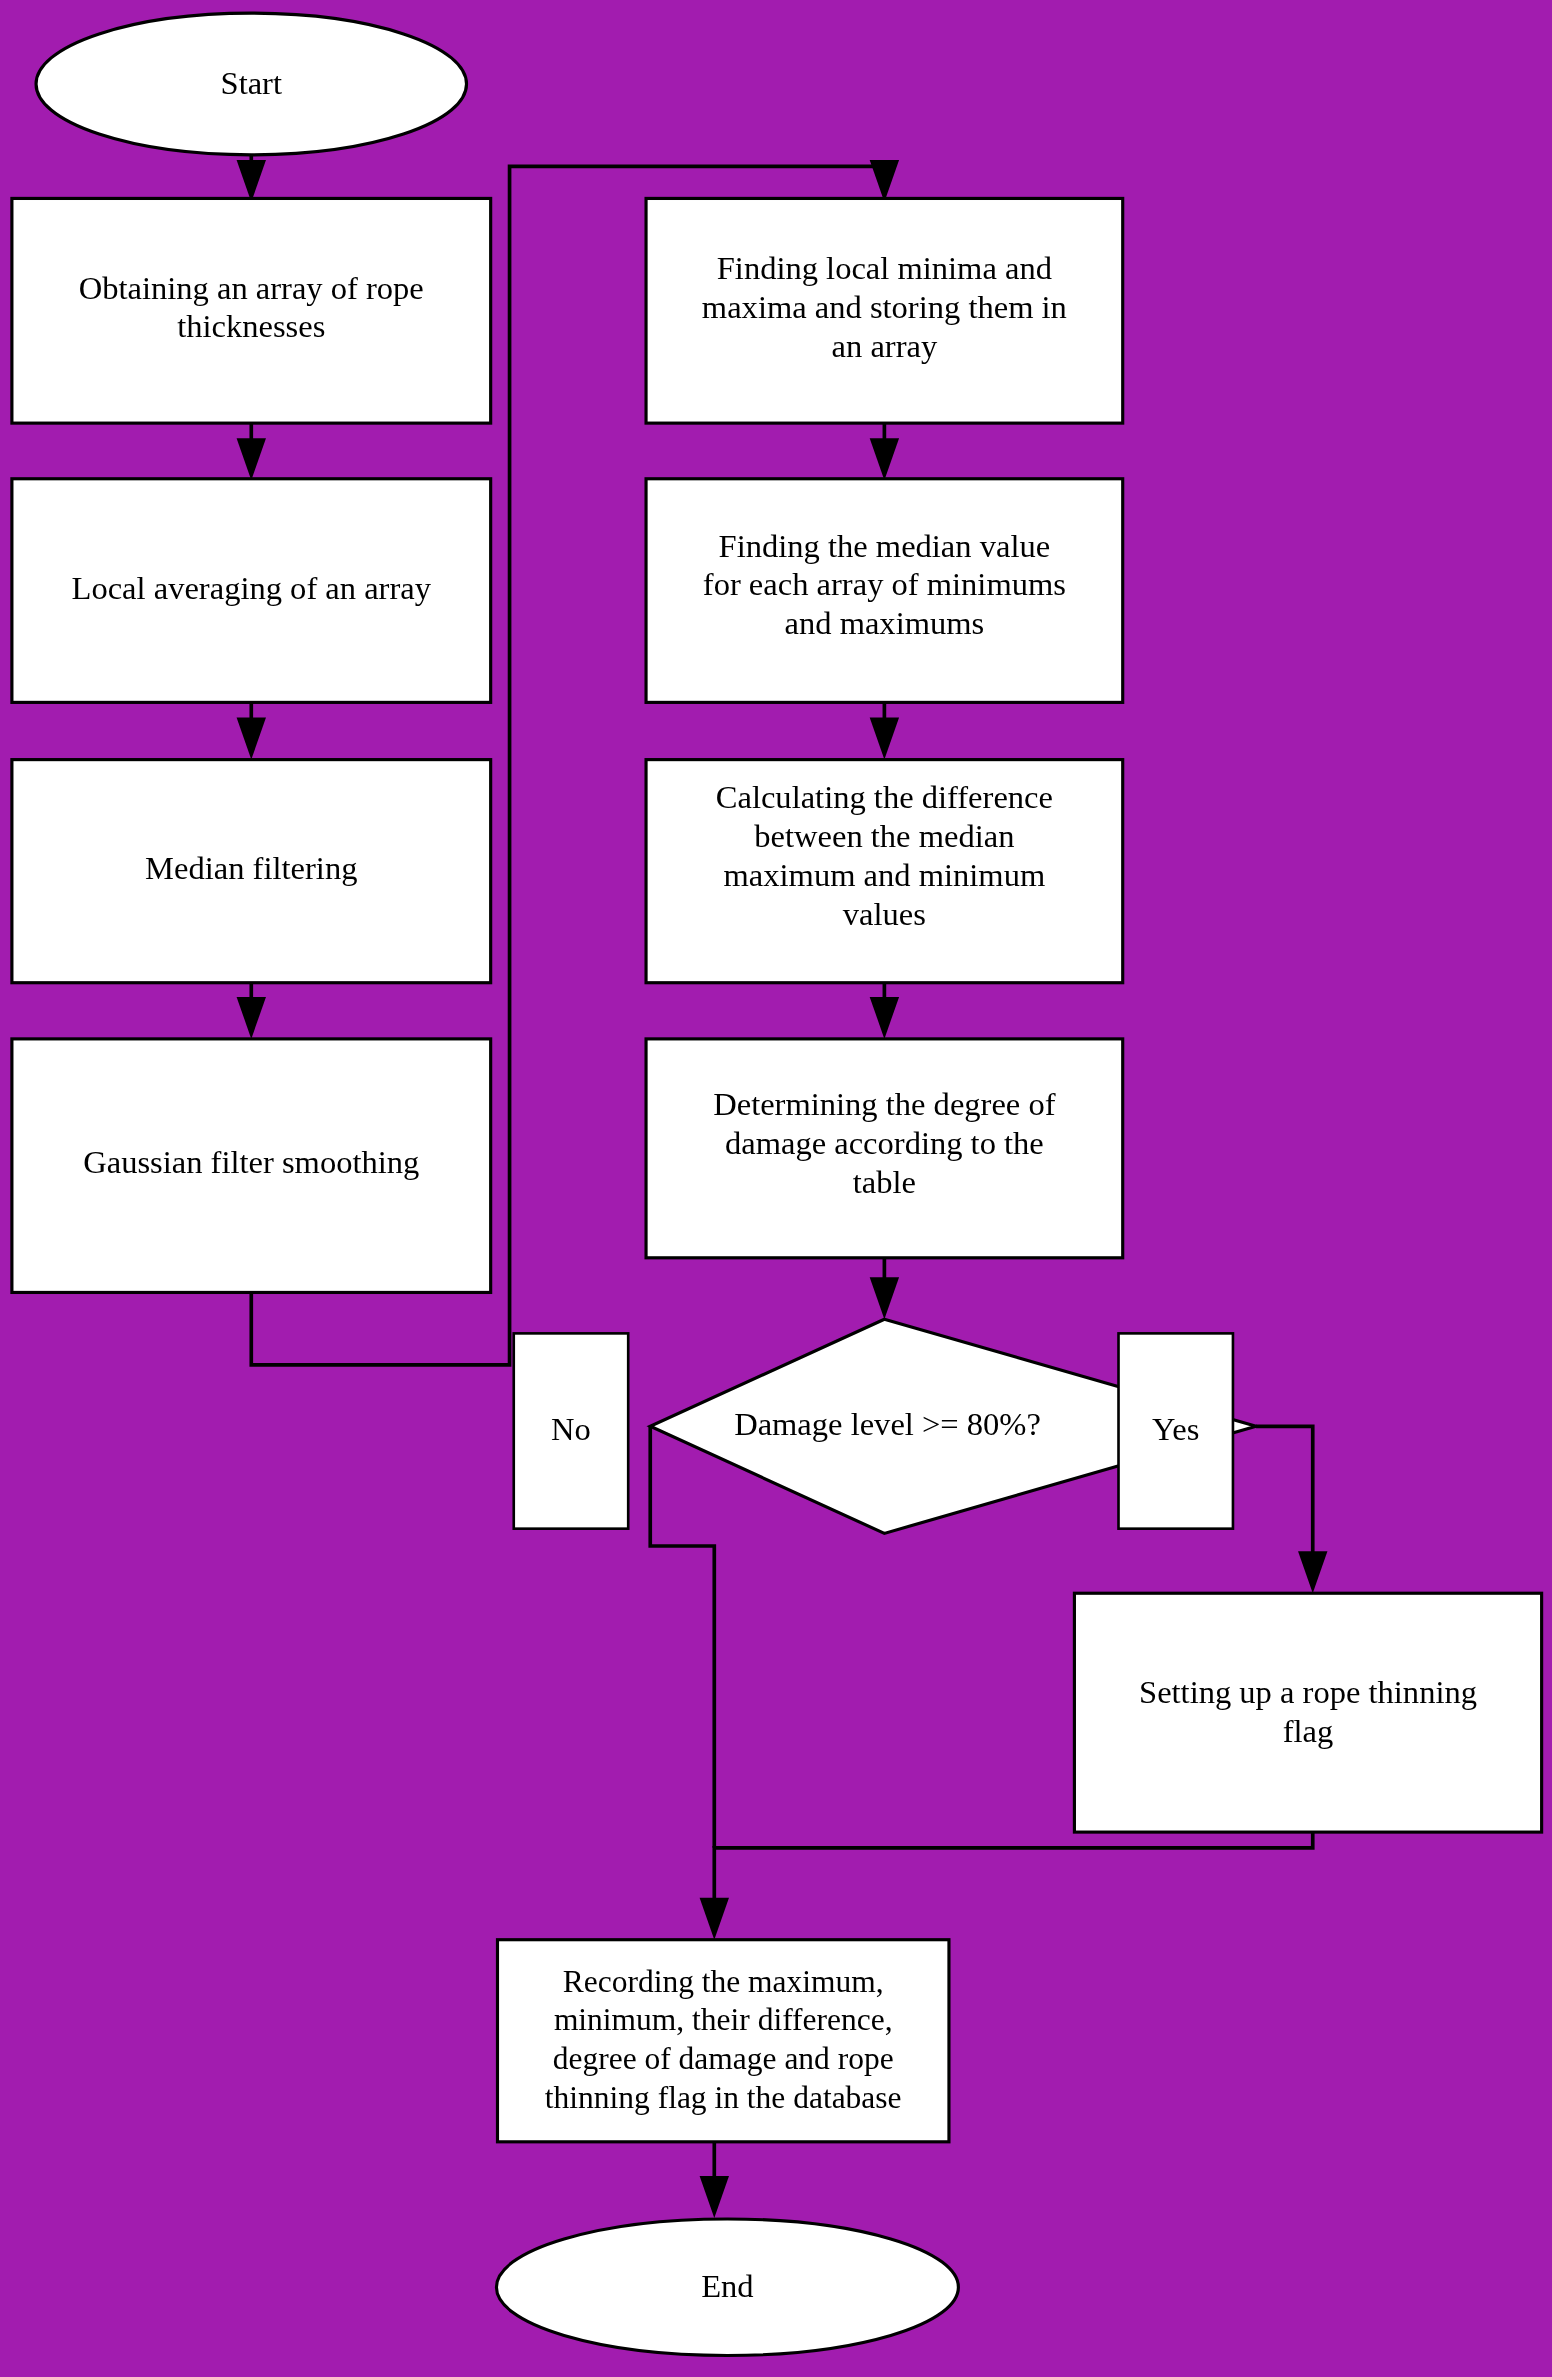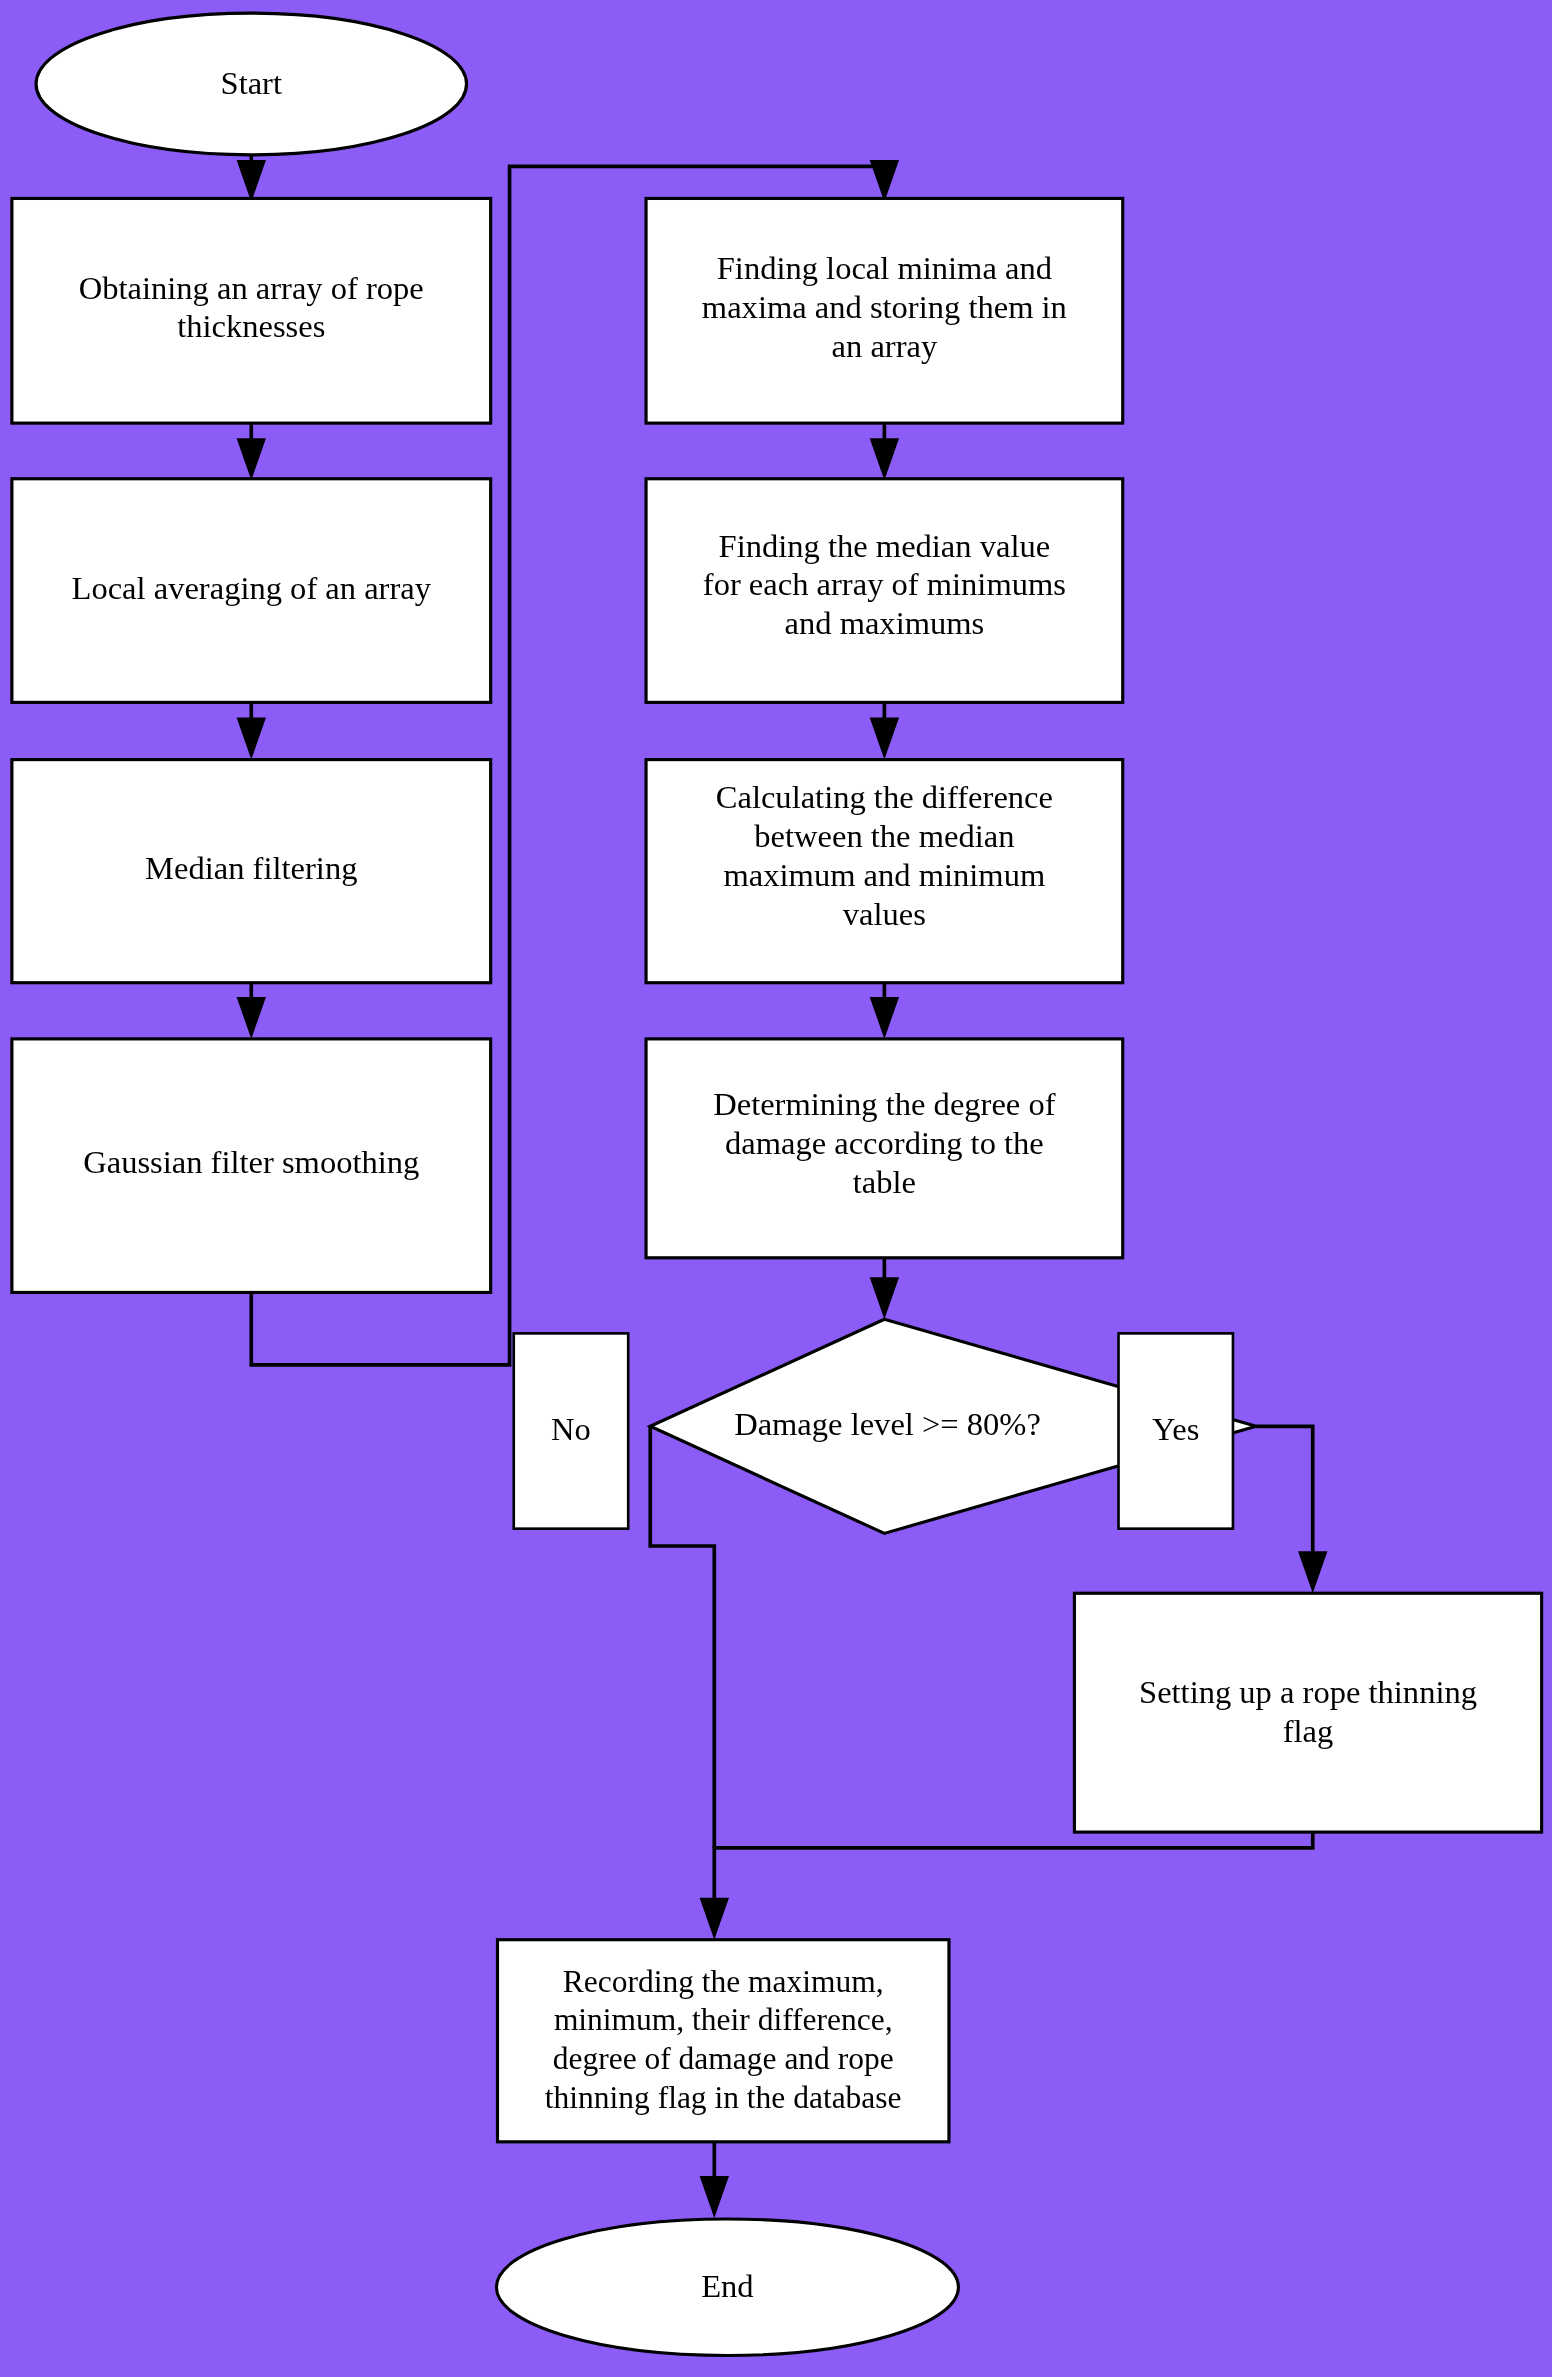--- a/index.html
+++ b/index.html
@@ -7,21 +7,21 @@
     padding: 0;
     background: #ffffff;
   }
   body {
     font-family: "Liberation Serif", "DejaVu Serif", serif;
   }
   #flowchart-root {
     position: relative;
     width: 1553px;
     height: 2377px;
-    background: #8b5cf6;
+    background: #a21caf;
   }
   svg.chart {
     display: block;
     width: 1553px;
     height: 2377px;
   }
   .shape-stroke {
     fill: #ffffff;
     stroke: #000000;
     stroke-width: 6;

